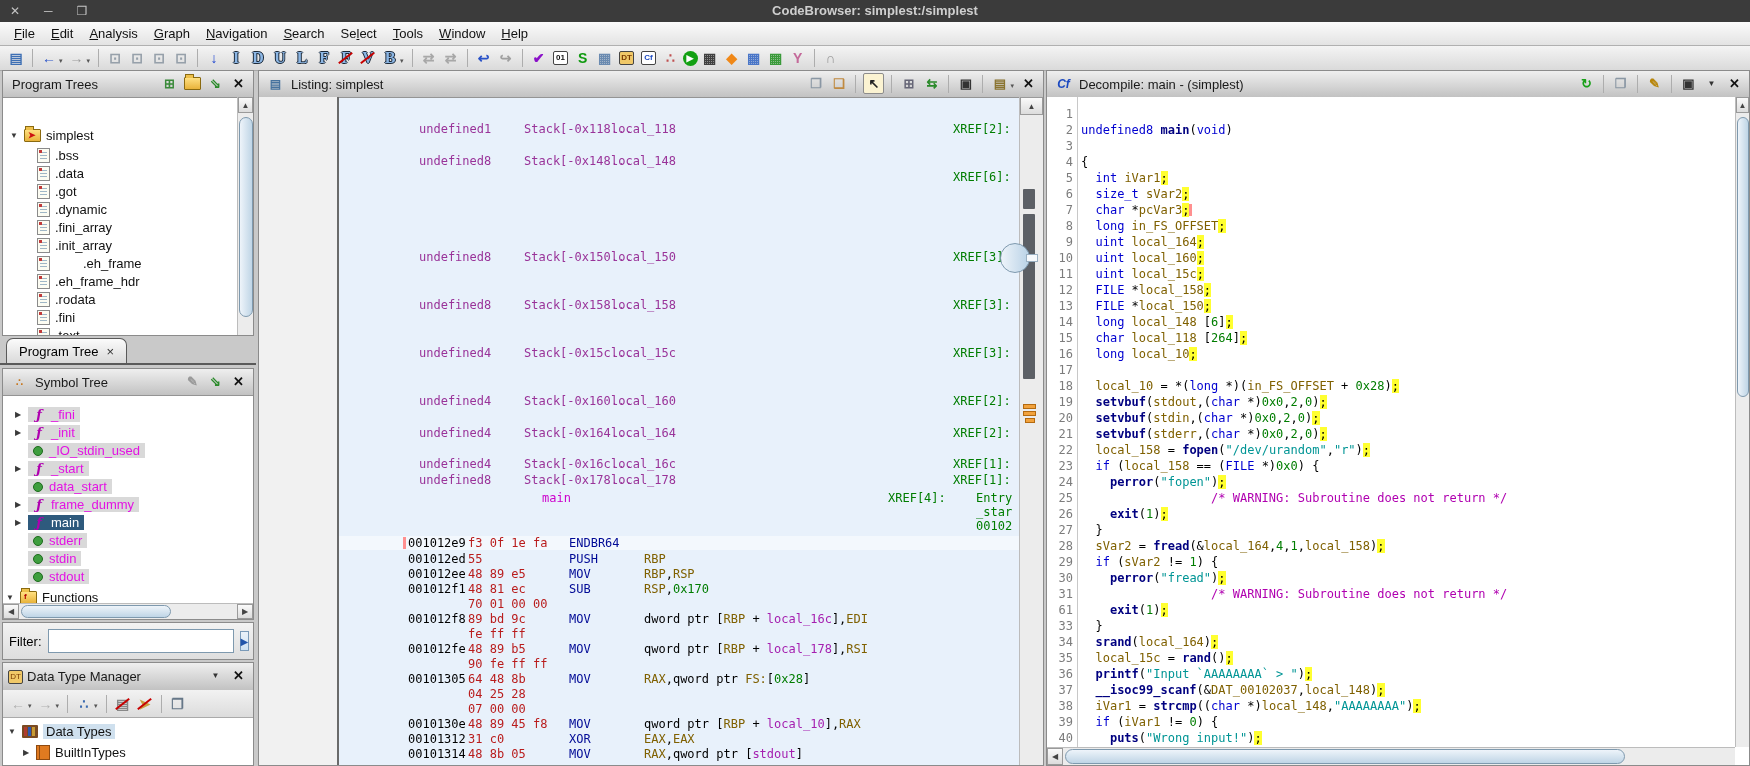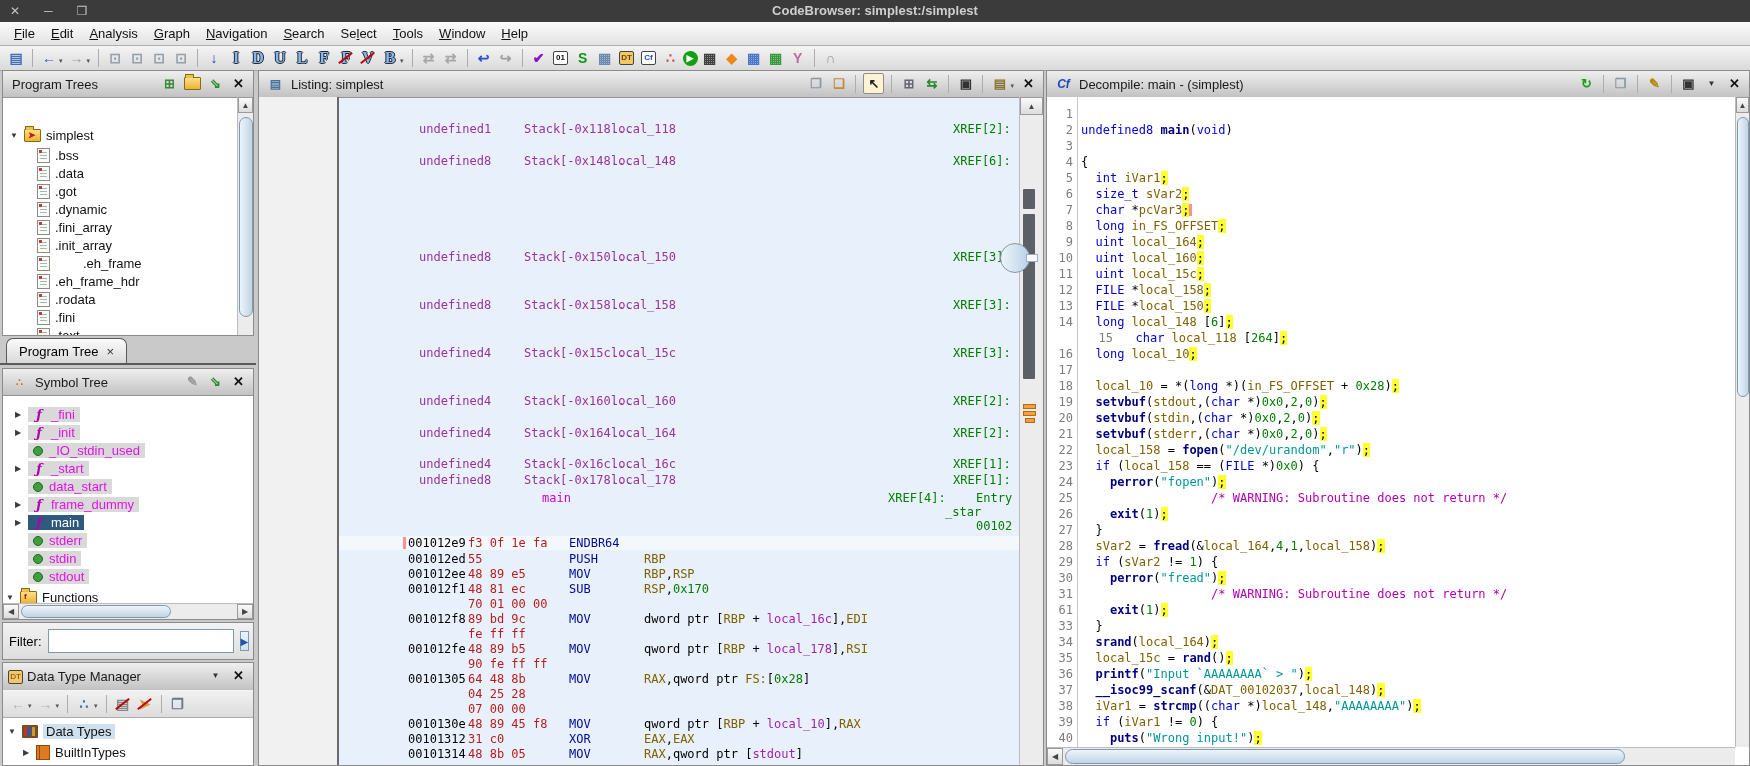--- a/index.html
+++ b/index.html
@@ -420,30 +420,30 @@
           <span class="hic" style="color: rgb(138, 116, 48);">▤</span>
           <span class="caret">▾</span>
           <span class="hic" style="color: rgb(17, 17, 17);">✕</span>
         </span>
     </div>
 
     <div style="position:absolute;left:0;top:26px;bottom:0;width:78px;background:#f1f1f1;border-right:2px solid #6a6a6a;"></div>
 
     <div class="mono" style="position:absolute;left:80px;top:26px;right:24px;bottom:0;overflow:hidden;" id="ls-content">
         <div class="lrow" style="left: 0px; top: 25px; right: 0px;"><span class="tk-st" style="position: absolute; left: 80px;">undefined1</span><span class="tk-st" style="position: absolute; left: 185px;">Stack[-0x118...</span><span class="tk-st" style="position: absolute; left: 272px;">local_118</span><span class="tk-x" style="position: absolute; left: 614px;">XREF[2]:</span></div>
-        <div class="lrow" style="left: 0px; top: 57px; right: 0px;"><span class="tk-st" style="position: absolute; left: 80px;">undefined8</span><span class="tk-st" style="position: absolute; left: 185px;">Stack[-0x148...</span><span class="tk-st" style="position: absolute; left: 272px;">local_148</span><span class="tk-x" style="position: absolute; left: 614px;">XREF[6]:</span></div>
+        <div class="lrow" style="left: 0px; top: 57px; right: 0px;"><span class="tk-st" style="position: absolute; left: 80px;">undefined8</span><span class="tk-st" style="position: absolute; left: 185px;">Stack[-0x148...</span><span class="tk-st" style="position: absolute; left: 272px;">local_148</span><span class="tk-x" style="position: absolute; left: 614px; margin-top: 16px;">XREF[6]:</span></div>
         <div class="lrow" style="left: 0px; top: 153px; right: 0px;"><span class="tk-st" style="position: absolute; left: 80px;">undefined8</span><span class="tk-st" style="position: absolute; left: 185px;">Stack[-0x150...</span><span class="tk-st" style="position: absolute; left: 272px;">local_150</span><span class="tk-x" style="position: absolute; left: 614px;">XREF[3]:</span></div>
         <div class="lrow" style="left: 0px; top: 201px; right: 0px;"><span class="tk-st" style="position: absolute; left: 80px;">undefined8</span><span class="tk-st" style="position: absolute; left: 185px;">Stack[-0x158...</span><span class="tk-st" style="position: absolute; left: 272px;">local_158</span><span class="tk-x" style="position: absolute; left: 614px;">XREF[3]:</span></div>
         <div class="lrow" style="left: 0px; top: 249px; right: 0px;"><span class="tk-st" style="position: absolute; left: 80px;">undefined4</span><span class="tk-st" style="position: absolute; left: 185px;">Stack[-0x15c...</span><span class="tk-st" style="position: absolute; left: 272px;">local_15c</span><span class="tk-x" style="position: absolute; left: 614px;">XREF[3]:</span></div>
         <div class="lrow" style="left: 0px; top: 297px; right: 0px;"><span class="tk-st" style="position: absolute; left: 80px;">undefined4</span><span class="tk-st" style="position: absolute; left: 185px;">Stack[-0x160...</span><span class="tk-st" style="position: absolute; left: 272px;">local_160</span><span class="tk-x" style="position: absolute; left: 614px;">XREF[2]:</span></div>
         <div class="lrow" style="left: 0px; top: 329px; right: 0px;"><span class="tk-st" style="position: absolute; left: 80px;">undefined4</span><span class="tk-st" style="position: absolute; left: 185px;">Stack[-0x164...</span><span class="tk-st" style="position: absolute; left: 272px;">local_164</span><span class="tk-x" style="position: absolute; left: 614px;">XREF[2]:</span></div>
         <div class="lrow" style="left: 0px; top: 360px; right: 0px;"><span class="tk-st" style="position: absolute; left: 80px;">undefined4</span><span class="tk-st" style="position: absolute; left: 185px;">Stack[-0x16c...</span><span class="tk-st" style="position: absolute; left: 272px;">local_16c</span><span class="tk-x" style="position: absolute; left: 614px;">XREF[1]:</span></div>
         <div class="lrow" style="left: 0px; top: 376px; right: 0px;"><span class="tk-st" style="position: absolute; left: 80px;">undefined8</span><span class="tk-st" style="position: absolute; left: 185px;">Stack[-0x178...</span><span class="tk-st" style="position: absolute; left: 272px;">local_178</span><span class="tk-x" style="position: absolute; left: 614px;">XREF[1]:</span></div>
         <div class="lrow" style="left: 0px; top: 394px; right: 0px;"><span class="tk-main" style="position: absolute; left: 203px;">main</span><span class="tk-x" style="position: absolute; left: 549px;">XREF[4]:</span><span class="tk-x" style="position: absolute; left: 637px;">Entry</span></div>
-        <div class="lrow tk-x" style="left: 606px; top: 408px;">_star</div>
+        <div class="lrow tk-x" style="left: 637px; top: 408px;">_star</div>
         <div class="lrow tk-x" style="left: 637px; top: 422px;">00102</div>
         <div class="lrow" style="left: 0px; top: 439px; right: 0px; background: rgb(243, 248, 253);"><span class="cursor-mark" style="left: 64px; top: 1px;"></span><span class="tk-a" style="position: absolute; left: 69px;">001012e9</span><span class="tk-b" style="position: absolute; left: 129px;">f3 0f 1e fa</span><span class="tk-mn" style="position: absolute; left: 230px;">ENDBR64</span><span style="position: absolute; left: 305px;"></span></div>
         <div class="lrow" style="left: 0px; top: 455px; right: 0px;"><span class="tk-a" style="position: absolute; left: 69px;">001012ed</span><span class="tk-b" style="position: absolute; left: 129px;">55</span><span class="tk-mn" style="position: absolute; left: 230px;">PUSH</span><span style="position: absolute; left: 305px;"><span class="tk-r">RBP</span></span></div>
         <div class="lrow" style="left: 0px; top: 470px; right: 0px;"><span class="tk-a" style="position: absolute; left: 69px;">001012ee</span><span class="tk-b" style="position: absolute; left: 129px;">48 89 e5</span><span class="tk-mn" style="position: absolute; left: 230px;">MOV</span><span style="position: absolute; left: 305px;"><span class="tk-r">RBP</span><span class="tk-p">,</span><span class="tk-r">RSP</span></span></div>
         <div class="lrow" style="left: 0px; top: 485px; right: 0px;"><span class="tk-a" style="position: absolute; left: 69px;">001012f1</span><span class="tk-b" style="position: absolute; left: 129px;">48 81 ec</span><span class="tk-mn" style="position: absolute; left: 230px;">SUB</span><span style="position: absolute; left: 305px;"><span class="tk-r">RSP</span><span class="tk-p">,</span><span class="tk-c">0x170</span></span></div>
         <div class="lrow" style="left: 0px; top: 500px; right: 0px;"><span class="tk-b" style="position: absolute; left: 129px;">70 01 00 00</span></div>
         <div class="lrow" style="left: 0px; top: 515px; right: 0px;"><span class="tk-a" style="position: absolute; left: 69px;">001012f8</span><span class="tk-b" style="position: absolute; left: 129px;">89 bd 9c</span><span class="tk-mn" style="position: absolute; left: 230px;">MOV</span><span style="position: absolute; left: 305px;"><span class="tk-p">dword ptr [</span><span class="tk-r">RBP</span><span class="tk-p"> + </span><span class="tk-lv">local_16c</span><span class="tk-p">],</span><span class="tk-r">EDI</span></span></div>
         <div class="lrow" style="left: 0px; top: 530px; right: 0px;"><span class="tk-b" style="position: absolute; left: 129px;">fe ff ff</span></div>
         <div class="lrow" style="left: 0px; top: 545px; right: 0px;"><span class="tk-a" style="position: absolute; left: 69px;">001012fe</span><span class="tk-b" style="position: absolute; left: 129px;">48 89 b5</span><span class="tk-mn" style="position: absolute; left: 230px;">MOV</span><span style="position: absolute; left: 305px;"><span class="tk-p">qword ptr [</span><span class="tk-r">RBP</span><span class="tk-p"> + </span><span class="tk-lv">local_178</span><span class="tk-p">],</span><span class="tk-r">RSI</span></span></div>
         <div class="lrow" style="left: 0px; top: 560px; right: 0px;"><span class="tk-b" style="position: absolute; left: 129px;">90 fe ff ff</span></div>
@@ -493,21 +493,21 @@
         <div class="drow" style="top: 73px;"><span class="dnum">5</span><span class="dcode"><span class="tk-p">  </span><span class="tk-k">int</span><span class="tk-p"> </span><span class="tk-v">iVar1</span><span class="tk-h">;</span></span></div>
         <div class="drow" style="top: 89px;"><span class="dnum">6</span><span class="dcode"><span class="tk-p">  </span><span class="tk-k">size_t</span><span class="tk-p"> </span><span class="tk-v">sVar2</span><span class="tk-h">;</span></span></div>
         <div class="drow" style="top: 105px;"><span class="dnum">7</span><span class="dcode"><span class="tk-p">  </span><span class="tk-k">char</span><span class="tk-p"> *</span><span class="tk-v">pcVar3</span><span class="tk-h">;</span><span class="cur"></span></span></div>
         <div class="drow" style="top: 121px;"><span class="dnum">8</span><span class="dcode"><span class="tk-p">  </span><span class="tk-k">long</span><span class="tk-p"> </span><span class="tk-v">in_FS_OFFSET</span><span class="tk-h">;</span></span></div>
         <div class="drow" style="top: 137px;"><span class="dnum">9</span><span class="dcode"><span class="tk-p">  </span><span class="tk-k">uint</span><span class="tk-p"> </span><span class="tk-v">local_164</span><span class="tk-h">;</span></span></div>
         <div class="drow" style="top: 153px;"><span class="dnum">10</span><span class="dcode"><span class="tk-p">  </span><span class="tk-k">uint</span><span class="tk-p"> </span><span class="tk-v">local_160</span><span class="tk-h">;</span></span></div>
         <div class="drow" style="top: 169px;"><span class="dnum">11</span><span class="dcode"><span class="tk-p">  </span><span class="tk-k">uint</span><span class="tk-p"> </span><span class="tk-v">local_15c</span><span class="tk-h">;</span></span></div>
         <div class="drow" style="top: 185px;"><span class="dnum">12</span><span class="dcode"><span class="tk-p">  </span><span class="tk-k">FILE</span><span class="tk-p"> *</span><span class="tk-v">local_158</span><span class="tk-h">;</span></span></div>
         <div class="drow" style="top: 201px;"><span class="dnum">13</span><span class="dcode"><span class="tk-p">  </span><span class="tk-k">FILE</span><span class="tk-p"> *</span><span class="tk-v">local_150</span><span class="tk-h">;</span></span></div>
         <div class="drow" style="top: 217px;"><span class="dnum">14</span><span class="dcode"><span class="tk-p">  </span><span class="tk-k">long</span><span class="tk-p"> </span><span class="tk-v">local_148</span><span class="tk-p"> [</span><span class="tk-c">6</span><span class="tk-p">]</span><span class="tk-h">;</span></span></div>
-        <div class="drow" style="top: 233px; margin-left: 40px;"><span class="dnum">15</span><span class="dcode"><span class="tk-p">  </span><span class="tk-k">char</span><span class="tk-p"> </span><span class="tk-v">local_118</span><span class="tk-p"> [</span><span class="tk-c">264</span><span class="tk-p">]</span><span class="tk-h">;</span></span></div>
+        <div class="drow" style="top: 233px;"><span class="dnum">15</span><span class="dcode"><span class="tk-p">  </span><span class="tk-k">char</span><span class="tk-p"> </span><span class="tk-v">local_118</span><span class="tk-p"> [</span><span class="tk-c">264</span><span class="tk-p">]</span><span class="tk-h">;</span></span></div>
         <div class="drow" style="top: 249px;"><span class="dnum">16</span><span class="dcode"><span class="tk-p">  </span><span class="tk-k">long</span><span class="tk-p"> </span><span class="tk-v">local_10</span><span class="tk-h">;</span></span></div>
         <div class="drow" style="top: 265px;"><span class="dnum">17</span><span class="dcode"></span></div>
         <div class="drow" style="top: 281px;"><span class="dnum">18</span><span class="dcode"><span class="tk-p">  </span><span class="tk-v">local_10</span><span class="tk-p"> = *(</span><span class="tk-k">long</span><span class="tk-p"> *)(</span><span class="tk-v">in_FS_OFFSET</span><span class="tk-p"> + </span><span class="tk-c">0x28</span><span class="tk-p">)</span><span class="tk-h">;</span></span></div>
         <div class="drow" style="top: 297px;"><span class="dnum">19</span><span class="dcode"><span class="tk-p">  </span><span class="tk-f">setvbuf</span><span class="tk-p">(</span><span class="tk-v">stdout</span><span class="tk-p">,(</span><span class="tk-k">char</span><span class="tk-p"> *)</span><span class="tk-c">0x0</span><span class="tk-p">,</span><span class="tk-c">2</span><span class="tk-p">,</span><span class="tk-c">0</span><span class="tk-p">)</span><span class="tk-h">;</span></span></div>
         <div class="drow" style="top: 313px;"><span class="dnum">20</span><span class="dcode"><span class="tk-p">  </span><span class="tk-f">setvbuf</span><span class="tk-p">(</span><span class="tk-v">stdin</span><span class="tk-p">,(</span><span class="tk-k">char</span><span class="tk-p"> *)</span><span class="tk-c">0x0</span><span class="tk-p">,</span><span class="tk-c">2</span><span class="tk-p">,</span><span class="tk-c">0</span><span class="tk-p">)</span><span class="tk-h">;</span></span></div>
         <div class="drow" style="top: 329px;"><span class="dnum">21</span><span class="dcode"><span class="tk-p">  </span><span class="tk-f">setvbuf</span><span class="tk-p">(</span><span class="tk-v">stderr</span><span class="tk-p">,(</span><span class="tk-k">char</span><span class="tk-p"> *)</span><span class="tk-c">0x0</span><span class="tk-p">,</span><span class="tk-c">2</span><span class="tk-p">,</span><span class="tk-c">0</span><span class="tk-p">)</span><span class="tk-h">;</span></span></div>
         <div class="drow" style="top: 345px;"><span class="dnum">22</span><span class="dcode"><span class="tk-p">  </span><span class="tk-v">local_158</span><span class="tk-p"> = </span><span class="tk-f">fopen</span><span class="tk-p">(</span><span class="tk-s">"/dev/urandom"</span><span class="tk-p">,</span><span class="tk-s">"r"</span><span class="tk-p">)</span><span class="tk-h">;</span></span></div>
         <div class="drow" style="top: 361px;"><span class="dnum">23</span><span class="dcode"><span class="tk-p">  </span><span class="tk-k">if</span><span class="tk-p"> (</span><span class="tk-v">local_158</span><span class="tk-p"> == (</span><span class="tk-k">FILE</span><span class="tk-p"> *)</span><span class="tk-c">0x0</span><span class="tk-p">) {</span></span></div>
         <div class="drow" style="top: 377px;"><span class="dnum">24</span><span class="dcode"><span class="tk-p">    </span><span class="tk-f">perror</span><span class="tk-p">(</span><span class="tk-s">"fopen"</span><span class="tk-p">)</span><span class="tk-h">;</span></span></div>
         <div class="drow" style="top: 393px;"><span class="dnum">25</span><span class="dcode"><span class="tk-p">                  </span><span class="tk-m">/* WARNING: Subroutine does not return */</span></span></div>

